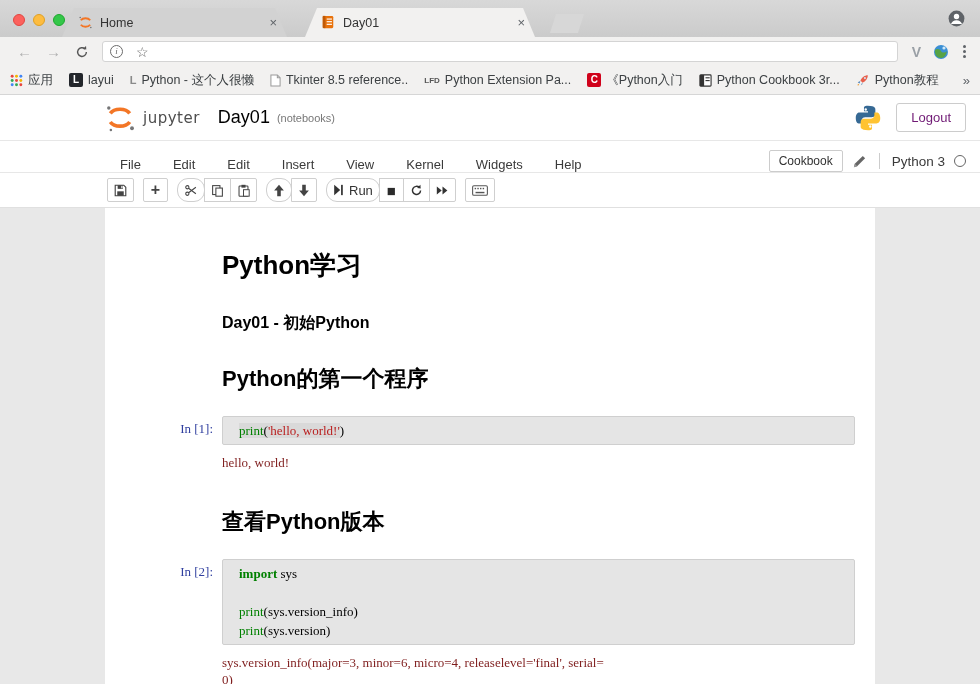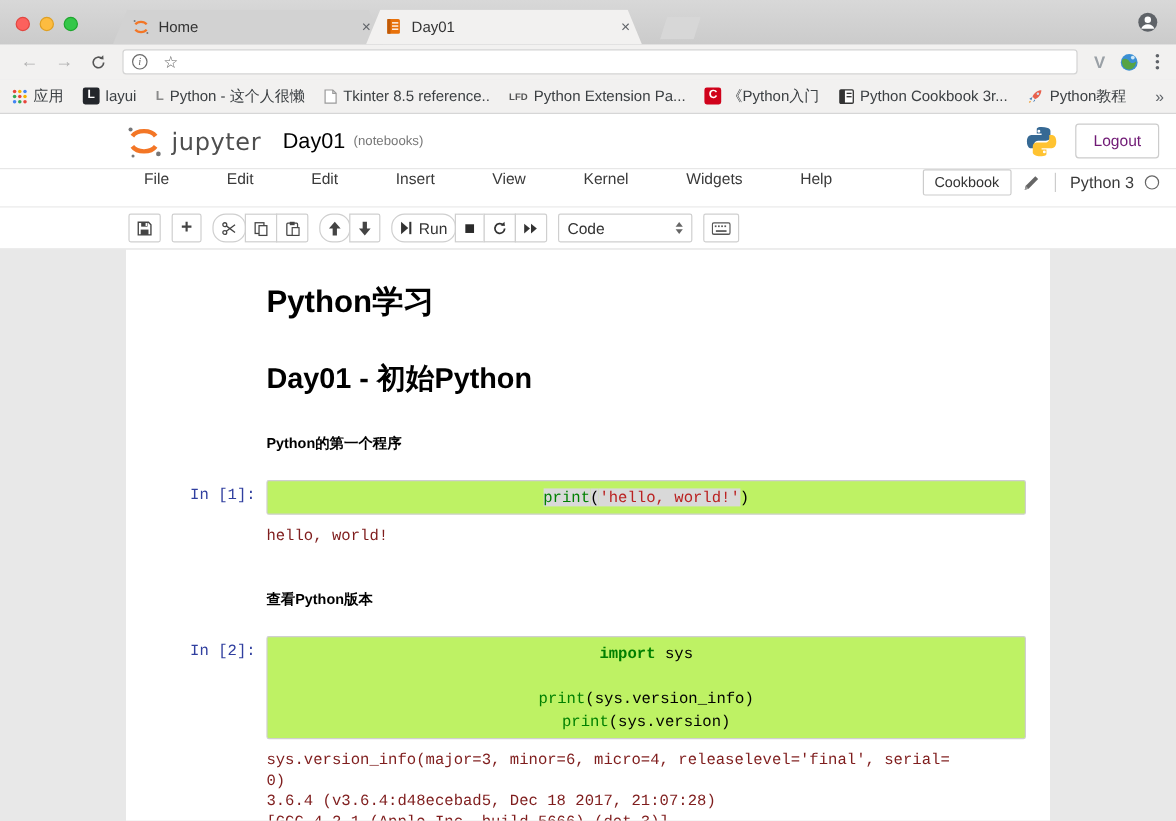--- a/index.html
+++ b/index.html
@@ -42,28 +42,28 @@
   .bookmarks { height:29px; background:#f2f1f0; border-bottom:1px solid #d6d6d6; display:flex; align-items:center; padding:0 10px; }
   .bm { display:flex; align-items:center; margin-right:16px; font-size:12.5px; color:#3c4043; white-space:nowrap; }
   .bm .ic { margin-right:5px; display:inline-flex; align-items:center; justify-content:center; }
   .sq-ic { width:14px; height:14px; border-radius:2px; color:#fff; font-size:10px; font-weight:bold; line-height:14px; text-align:center; }
   .txt-ic { font-size:8px; font-weight:bold; color:#555; letter-spacing:0; }
   .overflow-chevron { margin-left:auto; color:#5f6368; font-size:13px; }
 
   
   .jheader { height:45px; background:#fff; display:flex; align-items:center; padding:0 14px 0 103px; }
   .jlogo { display:flex; align-items:flex-end; }
-  .jlogo-text { font-size:20px; color:#4e4e4e; letter-spacing:.5px; margin-left:6px; font-family:"DejaVu Sans",sans-serif; }
+  .jlogo-text { font-size:15px; color:#4e4e4e; letter-spacing:.5px; margin-left:6px; font-family:"DejaVu Sans",sans-serif; }
   .jtitle { font-size:18px; color:#000; margin-left:18px; }
   .autosave { font-size:11px; color:#777; margin-left:7px; }
   .jheader-right { margin-left:auto; display:flex; align-items:center; gap:14px; }
   .logout-btn { border:1px solid #ccc; border-radius:3px; background:#fff; padding:6px 14px; font-size:13px; color:#701a75; }
 
   .menubar { height:33px; background:#fff; border-top:1px solid #e7e7e7; border-bottom:1px solid #e7e7e7;
-             display:flex; align-items:flex-start; padding:0 14px 0 120px;gap:16px; }
+             display:flex; align-items:flex-end; padding:0 14px 0 120px; }
   .menu-item { font-size:13px; color:#3a3a3a; margin-right:32px; }
   .menubar-right { margin-left:auto; display:flex; align-items:center; gap:9px; }
   .trusted-btn { border:1px solid #ccc; border-radius:2px; background:#fff; font-size:12px; color:#333; padding:3px 9px; }
   .vdiv { width:1px; height:16px; background:#ccc; margin:0 3px; }
   .kernel-name { font-size:13.5px; color:#3a3a3a; }
   .kernel-ind { width:12px; height:12px; border:1.5px solid #666; border-radius:50%; }
 
   .jtoolbar { height:35px; background:#fff; border-bottom:1px solid #e0e0e0; display:flex; align-items:center; padding:0 0 0 107px; }
   .btn-group { display:flex; margin-right:9px; }
   .tbtn { height:24px; min-width:25px; background:#fff; border:1px solid #cfcfcf; border-radius:2px;
@@ -76,48 +76,48 @@
   .cell-type-select { height:24px; width:112px; border:1px solid #cfcfcf; border-radius:2px; background:#fff;
           display:flex; align-items:center; justify-content:space-between; padding:0 7px; font-size:13px; color:#333; margin-right:9px; }
   .updown { display:flex; flex-direction:column; gap:2px; }
   .updown i { width:0; height:0; border-left:3.5px solid transparent; border-right:3.5px solid transparent; }
   .updown .u { border-bottom:4px solid #666; }
   .updown .d { border-top:4px solid #666; }
 
   
   .nbarea { height:476px; background:#e8e8e8; overflow:hidden; }
   .nbcontainer { width:770px; margin:0 auto; background:#fff; min-height:500px; padding:16px 20px 40px 20px; }
-  .mono { font-family:Liberation Mono, monospace; }
-  .md-h1 { font-size:26px; font-weight:bold; color:#000; margin:10px 0 0 97px; }
-  .md-h2 { font-size:24px; font-weight:bold; color:#000; margin:30px 0 0 97px; }
-  .md-h3 { font-size:12px; font-weight:bold; color:#000; margin:30px 0 0 97px; }
+  .mono { font-family:Liberation Serif, serif; }
+  .md-h1 { font-size:26px; font-weight:bold; color:#000; margin:24px 0 0 97px; }
+  .md-h2 { font-size:16px; font-weight:bold; color:#000; margin:30px 0 0 97px; }
+  .md-h3 { font-size:22px; font-weight:bold; color:#000; margin:30px 0 0 97px; }
   .cellrow { display:flex; align-items:flex-start; margin-top:22px; }
   .prompt { width:97px; flex:0 0 auto; text-align:right; padding:5px 9px 0 0; font-size:13px; color:#303F9F; }
-  .inputbox { flex:1; background:#bef264; border:1px solid #cfcfcf; border-radius:2px; padding:4px 16px;
-              font-size:13px; line-height:19px; color:#000; white-space:pre;text-align:center; }
+  .inputbox { flex:1; background:#e5e5e5; border:1px solid #cfcfcf; border-radius:2px; padding:4px 16px;
+              font-size:13px; line-height:19px; color:#000; white-space:pre; }
   .kw { color:#008000; font-weight:bold; }
   .fn { color:#008000; }
   .str { color:#BA2121; }
   .sel { background:#d9d9d9; }
   .outrow { display:flex; margin-top:7px; }
   .outbox { flex:1; font-size:13px; line-height:17px; color:#7f1d1d; white-space:pre; padding-top:2px; }
 
   svg { display:block; }
 </style>
 </head>
 <body>
 
 <div class="tabstrip">
   <div class="traffic">
     <span class="light red"></span>
     <span class="light yellow"></span>
     <span class="light green"></span>
   </div>
 
-  <div class="tab inactive" style="left:94px; width:225px;">
+  <div class="tab inactive" style="left:62px; width:225px;">
     <span class="favicon">
       <svg width="15" height="15" viewBox="0 0 24 24">
         <path d="M4.5 15.5a8.5 6.2 0 0 0 15 0" stroke="#F37626" stroke-width="3" fill="none"></path>
         <path d="M19.5 8.5a8.5 6.2 0 0 0-15 0" stroke="#F37626" stroke-width="3" fill="none"></path>
         <circle cx="3.5" cy="4" r="1.3" fill="#767677"></circle>
           <circle cx="20.5" cy="20" r="1.3" fill="#767677"></circle>
       </svg>
     </span>
     <span class="title">Home</span>
     <span class="close">×</span>
@@ -380,27 +380,20 @@
     </button>
     <button class="tbtn">
       <span>
         <svg width="13" height="11" viewBox="0 0 16 12">
             <path d="M1 1 L7 6 L1 11 Z" fill="#333"></path>
             <path d="M8 1 L14 6 L8 11 Z" fill="#333"></path>
           </svg>
       </span>
     </button>
   </span>
-  <span class="cell-type-select">
-    <span>Code</span>
-    <span class="updown">
-        <i class="u"></i>
-        <i class="d"></i>
-      </span>
-  </span>
   <span class="btn-group">
     <button class="tbtn">
       <span>
         <svg width="16" height="11" viewBox="0 0 18 12">
           <rect x=".7" y=".7" width="16.6" height="10.6" rx="1.5" fill="none" stroke="#555" stroke-width="1.2"></rect>
           <rect x="3" y="3" width="1.6" height="1.6" fill="#555"></rect>
             <rect x="6" y="3" width="1.6" height="1.6" fill="#555"></rect>
             <rect x="9" y="3" width="1.6" height="1.6" fill="#555"></rect>
             <rect x="12" y="3" width="1.6" height="1.6" fill="#555"></rect>
           <rect x="4" y="7.5" width="10" height="1.6" fill="#555"></rect>

